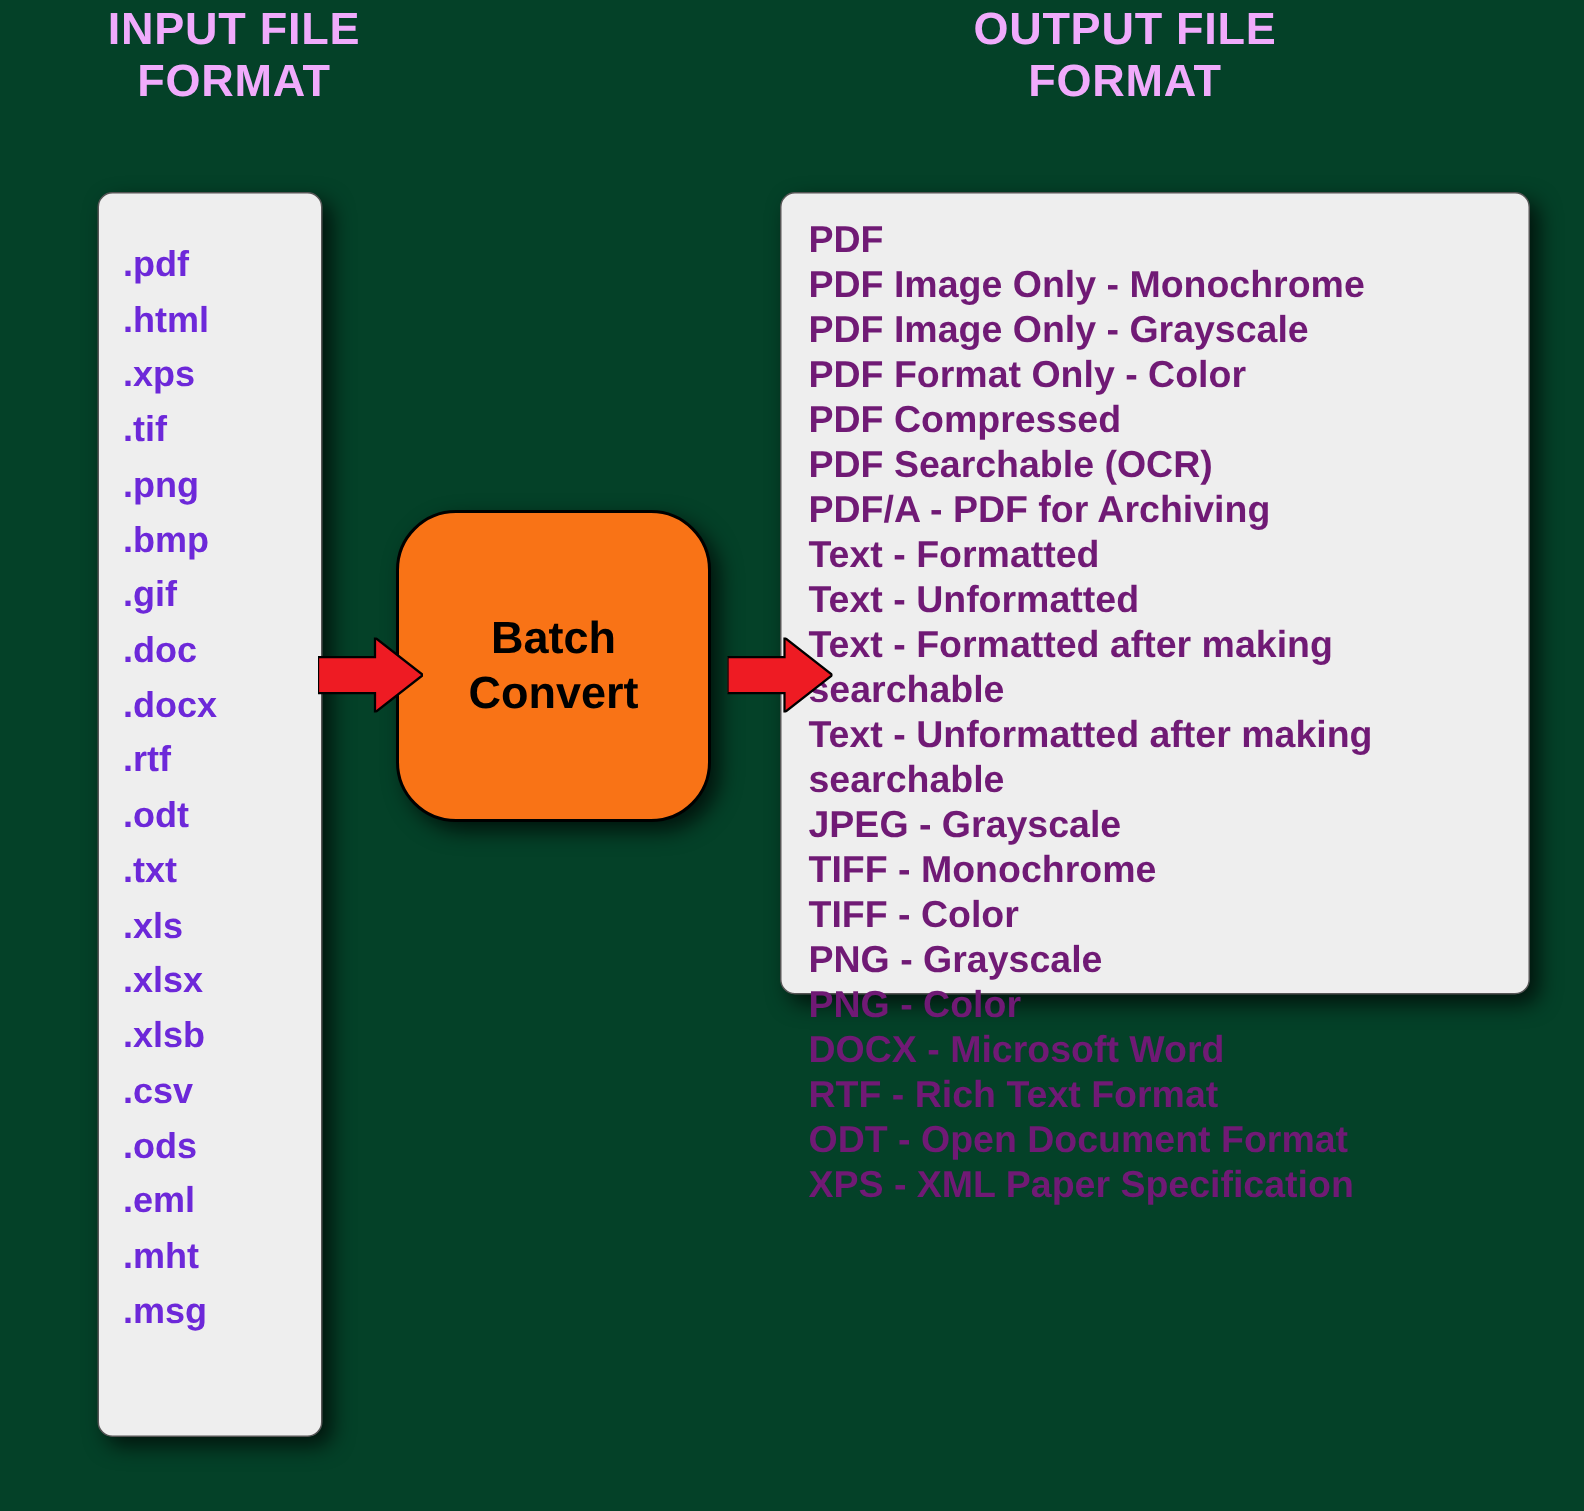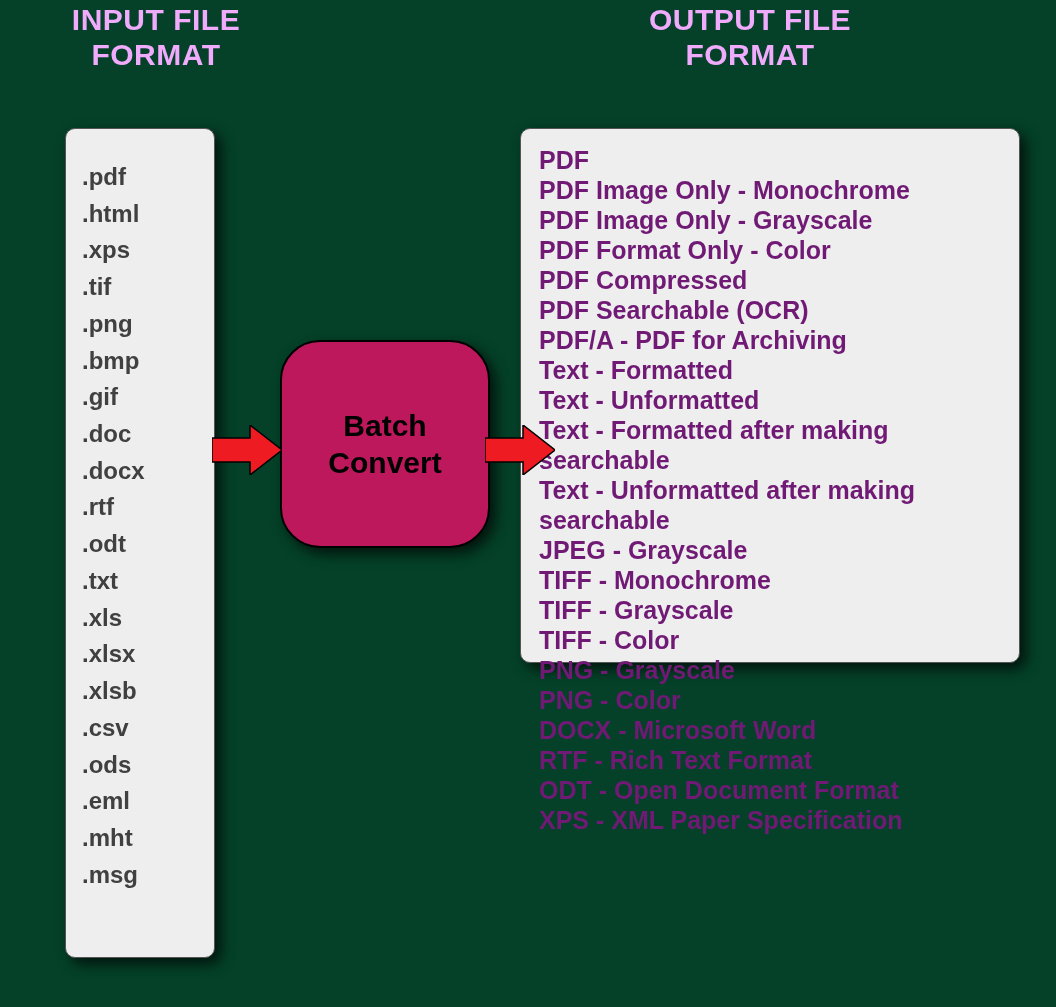--- a/index.html
+++ b/index.html
@@ -32,42 +32,42 @@
     left: 65px;
     top: 128px;
     width: 150px;
     height: 830px;
     padding: 30px 16px;
   }
   .panel-input div {
     font-size: 24px;
     font-weight: 700;
     line-height: 1.53;
-    color: #404040;
+    color: #6d28d9;
   }
   .panel-output {
     left: 520px;
     top: 128px;
     width: 500px;
     height: 535px;
     padding: 16px 18px;
   }
   .panel-output div {
     font-size: 25px;
     font-weight: 700;
     line-height: 1.2;
     color: #701a75;
   }
   .convert-box {
     position: absolute;
-    left: 280px;
+    left: 264px;
     top: 340px;
     width: 210px;
     height: 208px;
-    background: #be185d;
+    background: #f97316;
     border: 2px solid #000;
     border-radius: 40px;
     box-shadow: 6px 6px 14px rgba(0,0,0,0.7);
     display: flex;
     align-items: center;
     justify-content: center;
     text-align: center;
   }
   .convert-box span {
     font-size: 30px;
@@ -120,21 +120,20 @@
     <div>PDF Format Only - Color</div>
     <div>PDF Compressed</div>
     <div>PDF Searchable (OCR)</div>
     <div>PDF/A - PDF for Archiving</div>
     <div>Text - Formatted</div>
     <div>Text - Unformatted</div>
     <div>Text - Formatted after making searchable</div>
     <div>Text - Unformatted after making searchable</div>
     <div>JPEG - Grayscale</div>
     <div>TIFF - Monochrome</div>
-    <div>TIFF - Grayscale</div>
     <div>TIFF - Color</div>
     <div>PNG - Grayscale</div>
     <div>PNG - Color</div>
     <div>DOCX - Microsoft Word</div>
     <div>RTF - Rich Text Format</div>
     <div>ODT - Open Document Format</div>
     <div>XPS - XML Paper Specification</div>
   </div>
 
 <div class="convert-box">

